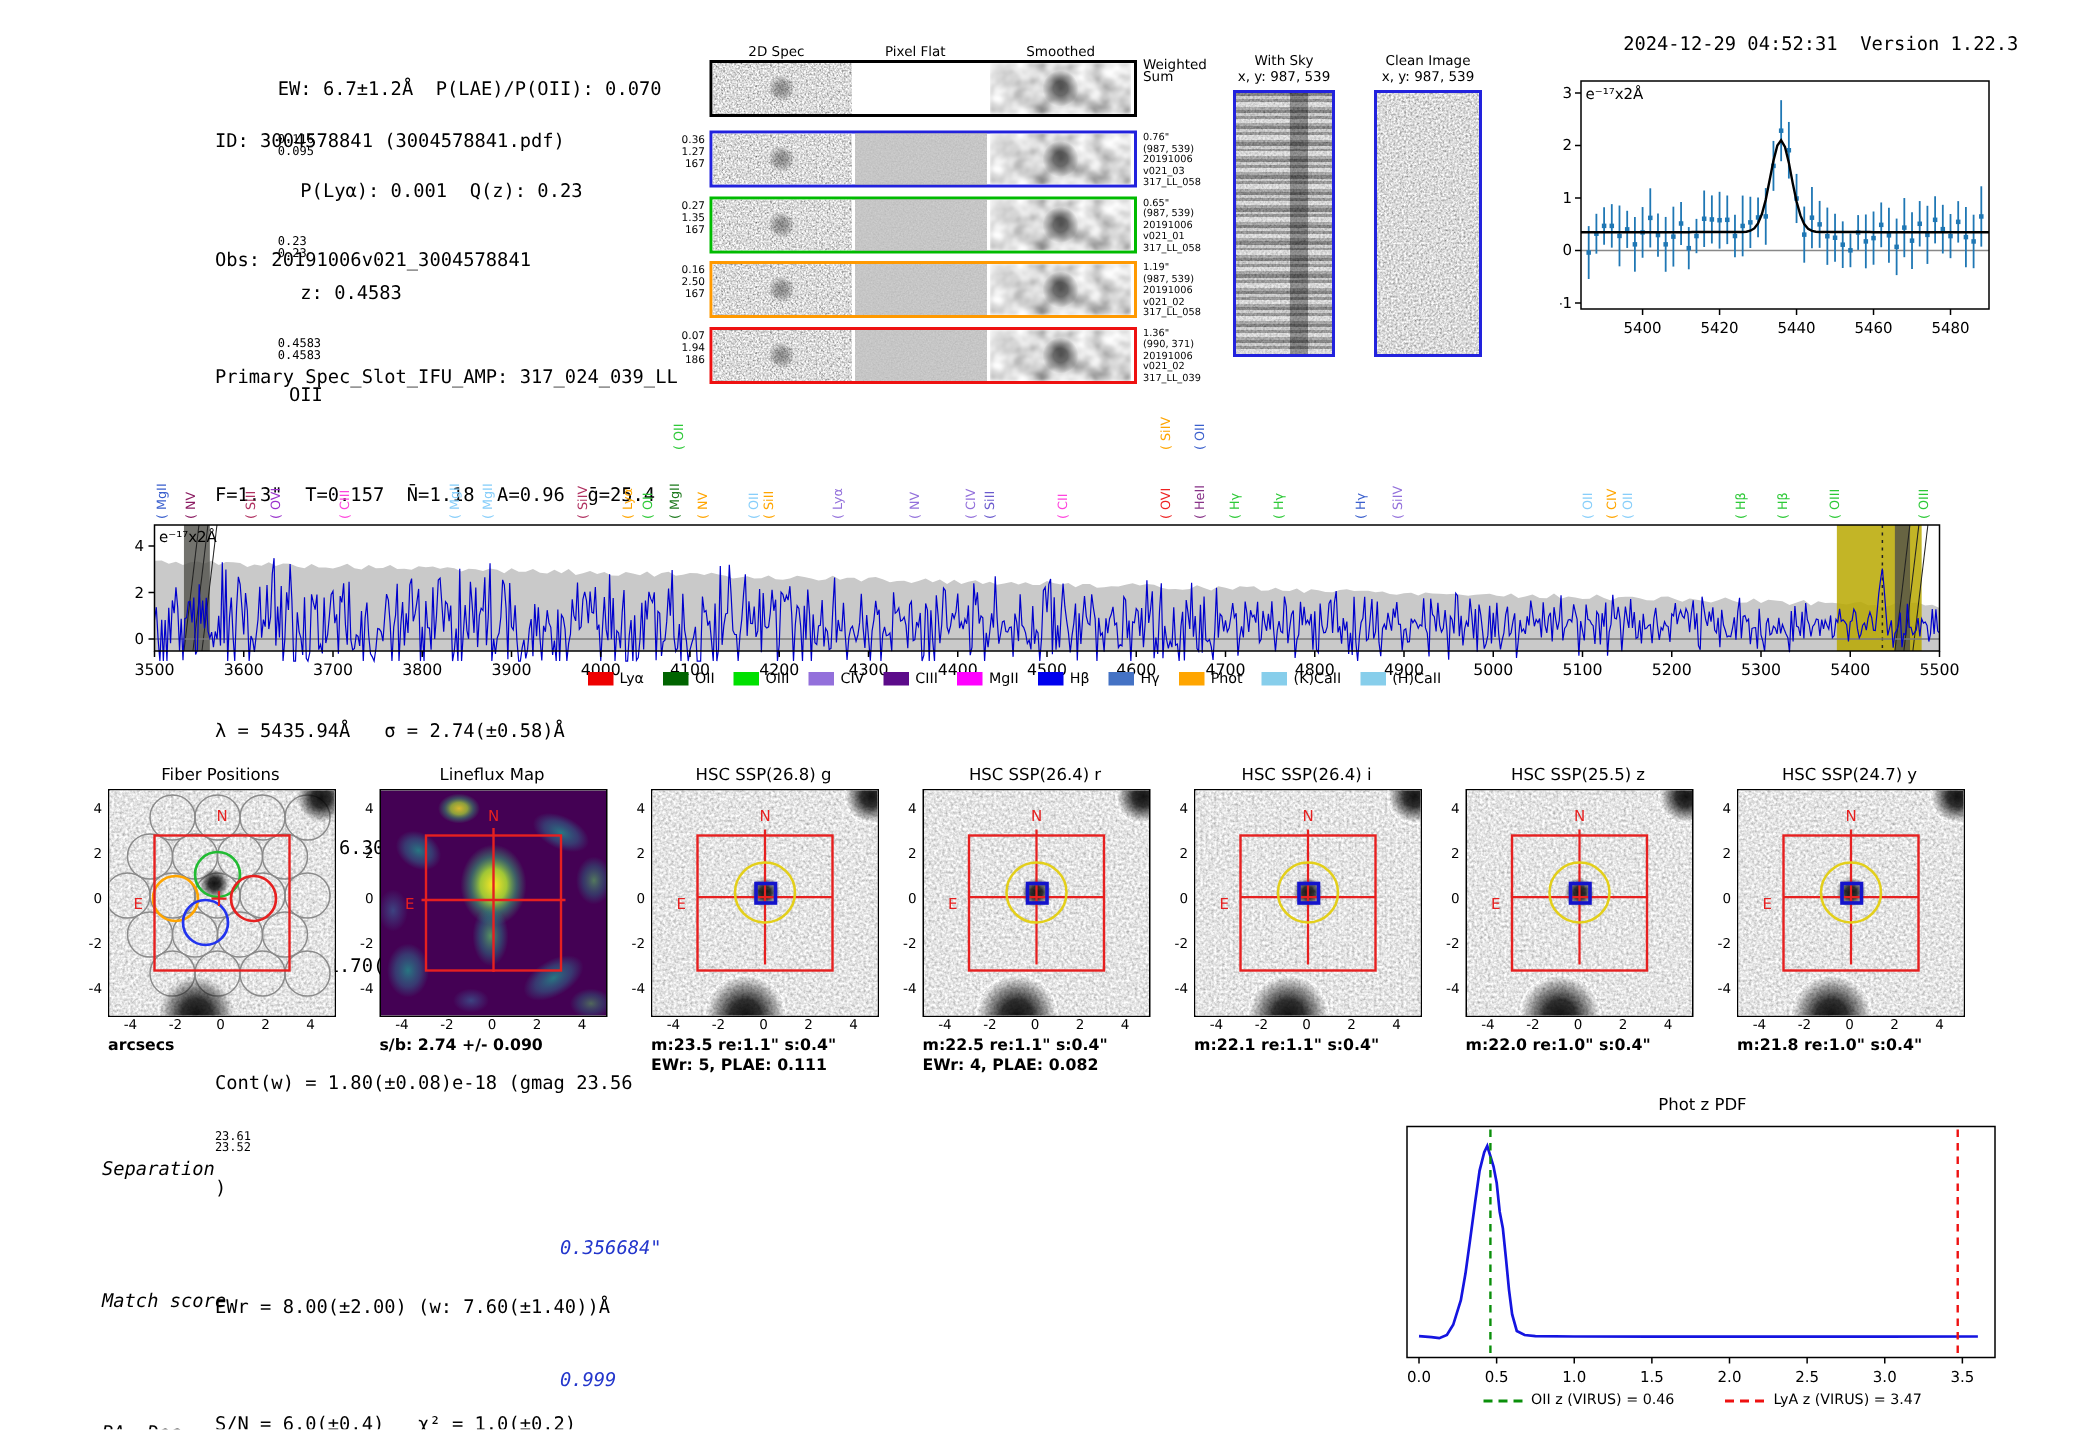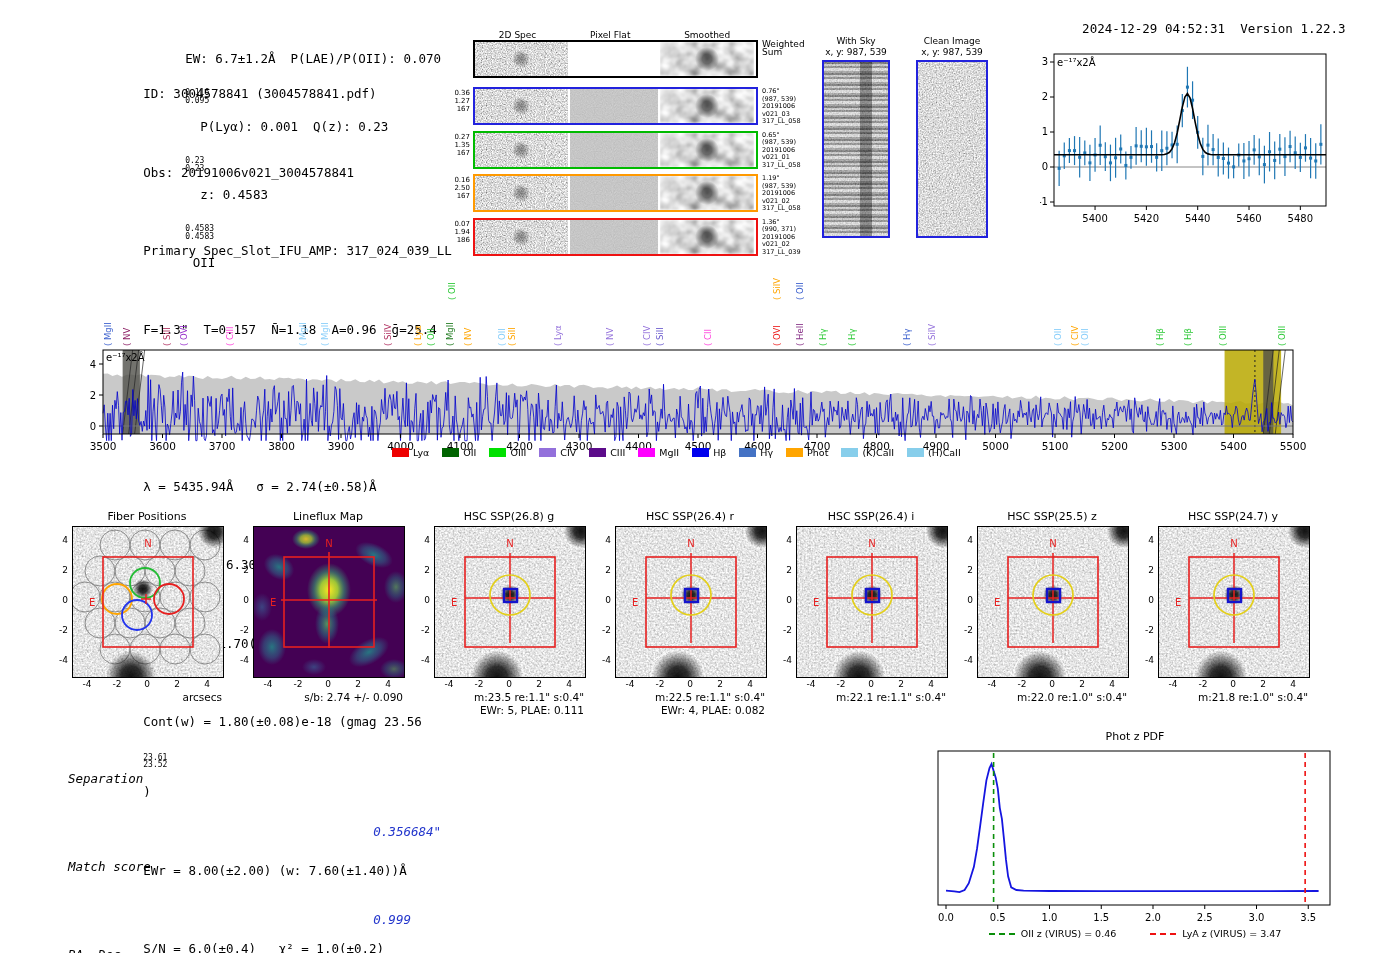--- a/index.html
+++ b/index.html
@@ -42,21 +42,21 @@
 
   .cutout-row{position:absolute;left:50px;top:510px;display:flex;gap:3px;}
   .cutout{width:178px;}
   .cut-title{font-size:11px;text-align:center;margin-left:22px;width:150px;margin-bottom:3px;white-space:nowrap;}
   .cut-body{display:flex;}
   .cut-yticks{position:relative;width:22px;height:150px;}
   .cut-yticks span{position:absolute;right:4px;font-size:9px;}
   .cut-img{width:150px;height:150px;position:relative;border:1px solid #000;}
   .cut-xticks{position:relative;margin-left:22px;width:150px;height:13px;}
   .cut-xticks span{position:absolute;top:1px;font-size:9px;width:20px;text-align:center;}
-  .cut-cap{font-size:10.5px;text-align:right;margin-left:22px;width:150px;white-space:nowrap;line-height:13px;}
+  .cut-cap{font-size:10.5px;text-align:left;margin-left:22px;width:150px;white-space:nowrap;line-height:13px;font-weight:bold;}
 
   .match-table{position:absolute;left:68px;top:770px;font-size:12.5px;line-height:17.6px;}
   .match-row{display:flex;font-style:italic;}
   .match-label{width:215px;white-space:pre;}
   .match-value{color:#2336cc;white-space:pre;}
 
   .photz{position:absolute;left:930px;top:730px;width:410px;}
   .photz-title{text-align:center;font-size:11px;width:410px;}
   .photz-legend{display:flex;justify-content:center;gap:34px;margin-top:3px;font-size:9.5px;align-items:center;}
   .photz-li{display:flex;align-items:center;white-space:nowrap;}

